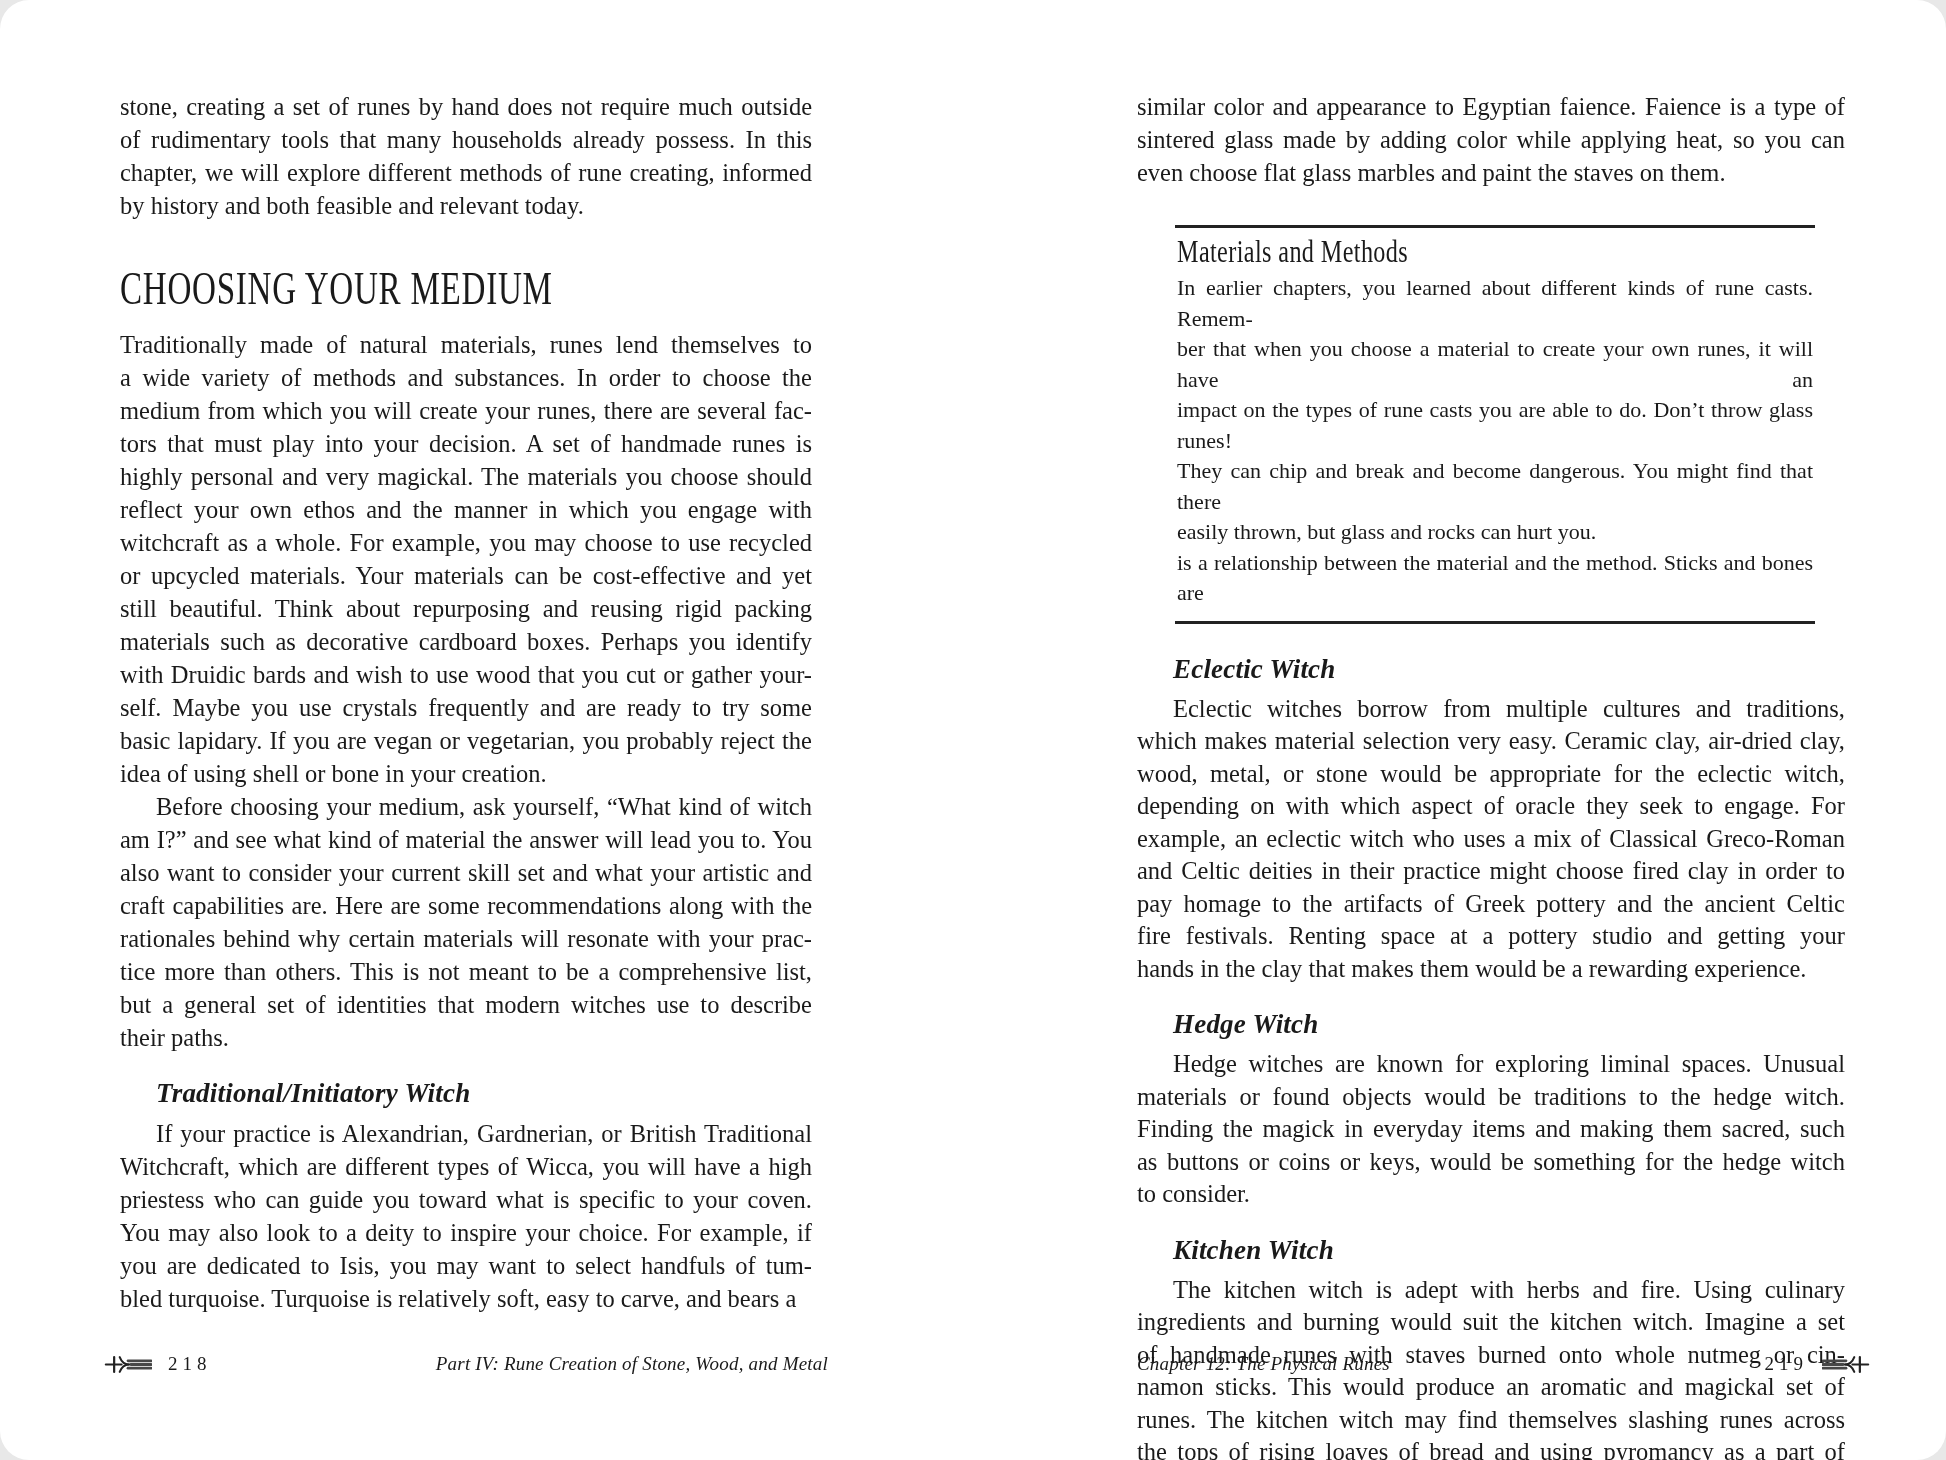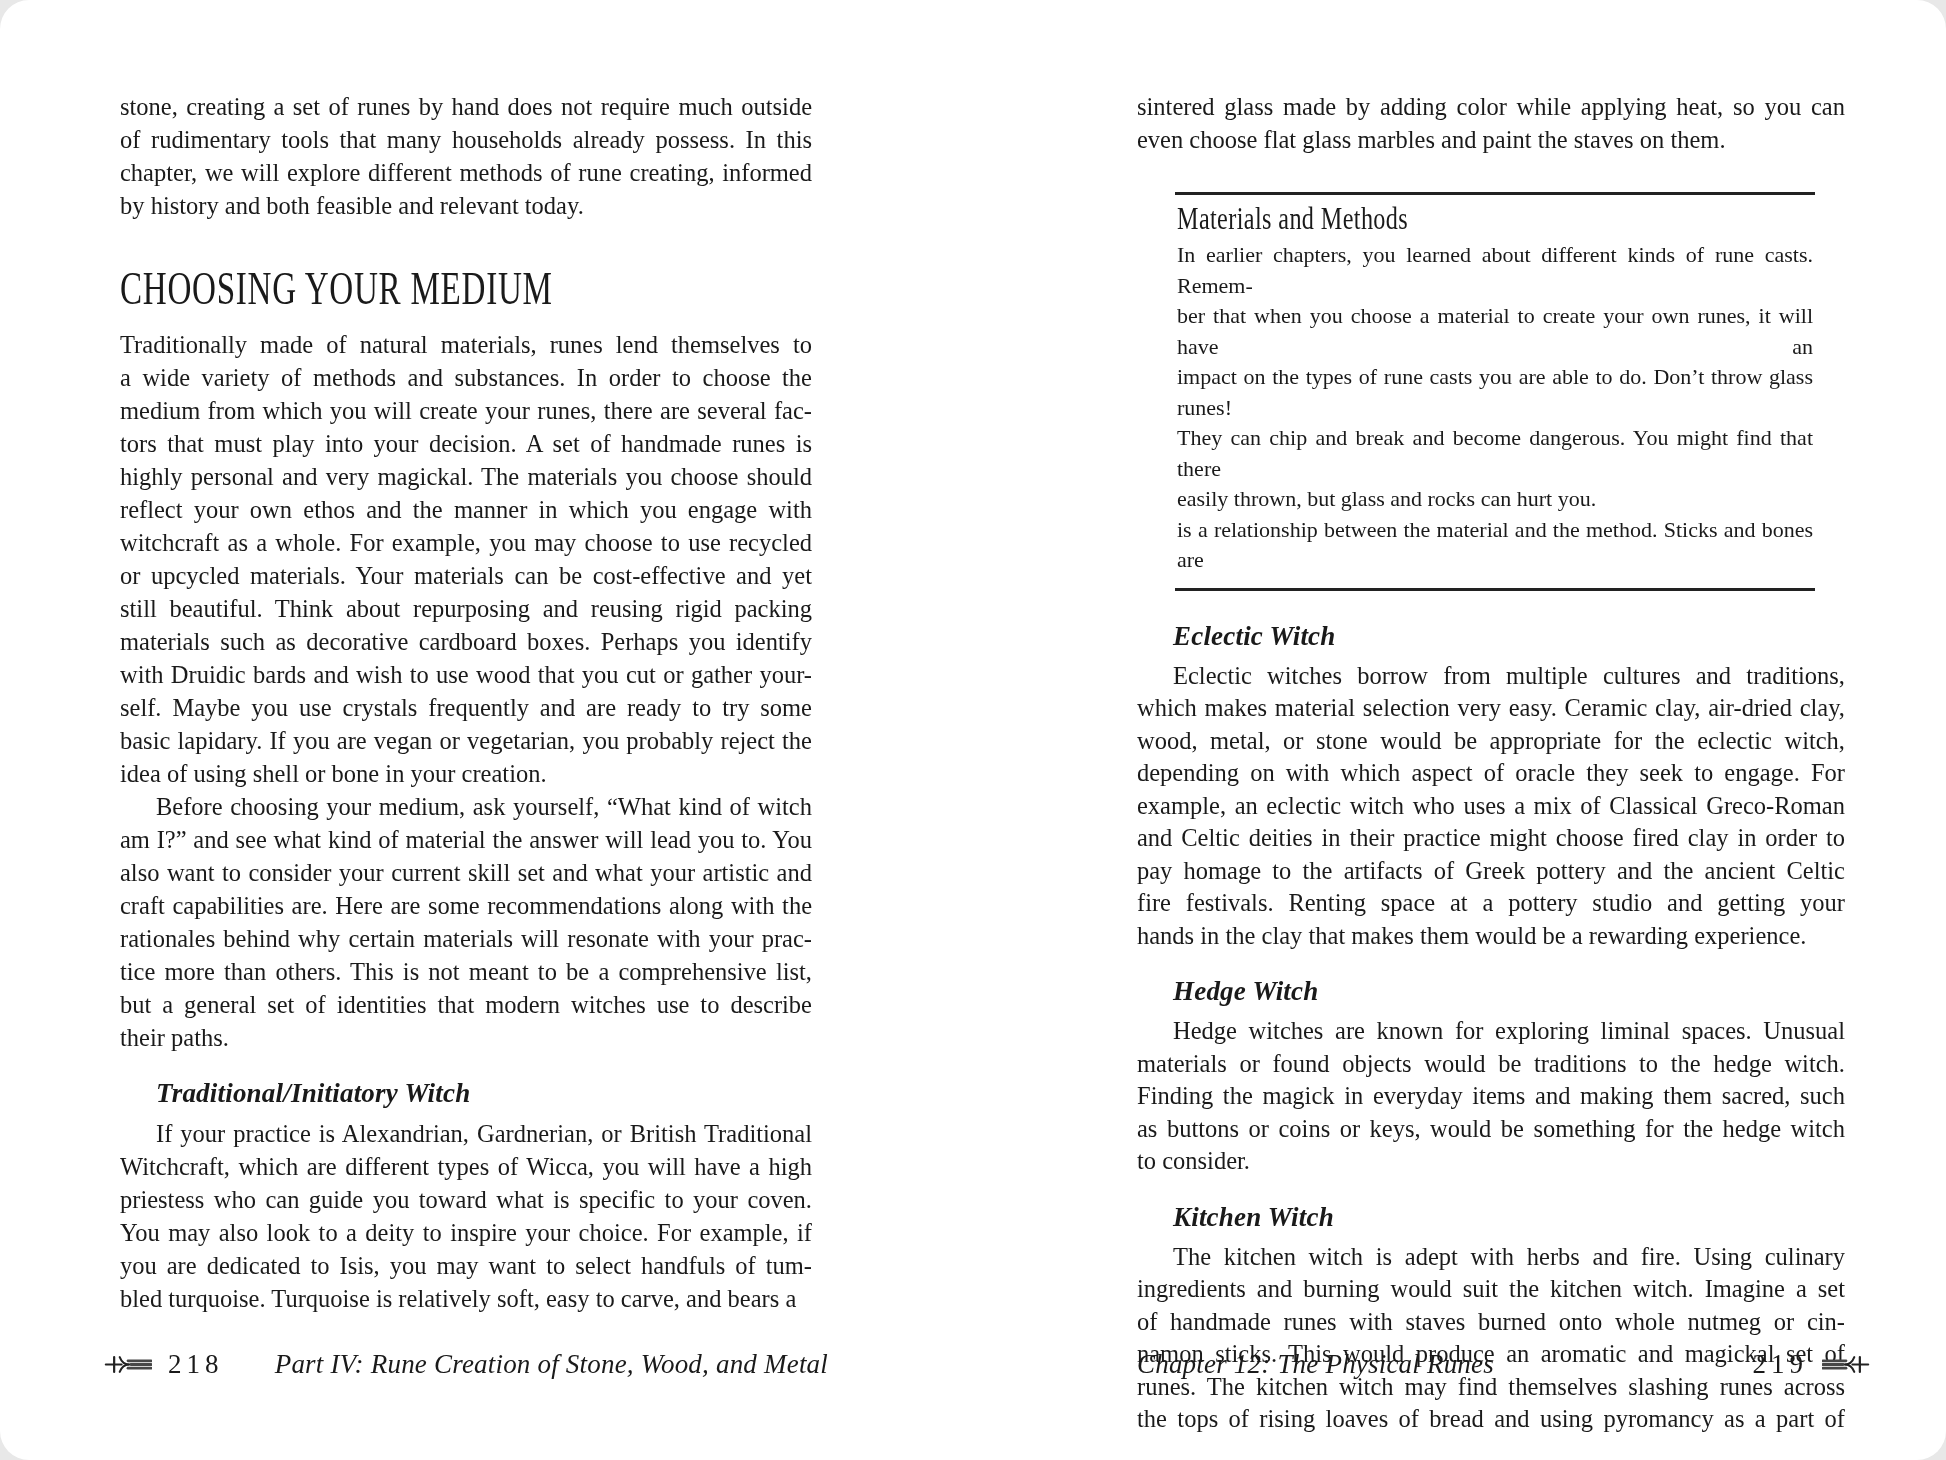--- a/index.html
+++ b/index.html
@@ -50,21 +50,21 @@
     display:inline-block;
     font-size:31px; font-weight:500; letter-spacing:0.5px; white-space:nowrap;
     transform:scaleX(0.78); transform-origin:0 55%;
   }
   .side-box .tl { font-size:22px; line-height:30.5px; }
 
   
   .footer {
     position:absolute; top:1350px; height:28px;
     display:flex; align-items:center;
-    font-size:27px;
+    font-size:19px;
   }
   .footer-left  { left:104px;  width:724px; }
   .footer-right { left:1137px; width:733px; }
   .folio { letter-spacing:5px; }
   .running-title { font-style:italic; letter-spacing:0.2px; }
   .footer-left .running-title { margin-left:auto; }
   .footer-right .folio { margin-left:auto; }
   .orn { flex:0 0 auto; }
   .footer-left .orn { margin-right:16px; }
   .footer-right .orn { margin-left:14px; }
@@ -141,20 +141,21 @@
           <line x1="33" y1="11" x2="50" y2="11" stroke-width="2.4" stroke="#222"></line>
         </g>
       </svg>
     </span>
     <span class="folio">218</span>
     <span class="running-title">Part IV: Rune Creation of Stone, Wood, and Metal</span>
   </div>
 
   <div class="col col-right">
     <div>
+        <div class="tl jl">similar color and appearance to Egyptian faience. Faience is a type of</div>
         <div class="tl jl">sintered glass made by adding color while applying heat, so you can</div>
         <div class="tl ll">even choose flat glass marbles and paint the staves on them.</div>
       </div>
 
     <div class="side-box">
       <div class="box-heading">
         <span class="squeeze">Materials and Methods</span>
       </div>
       <div>
           <div class="tl jl">In earlier chapters, you learned about different kinds of rune casts. Remem-</div>

